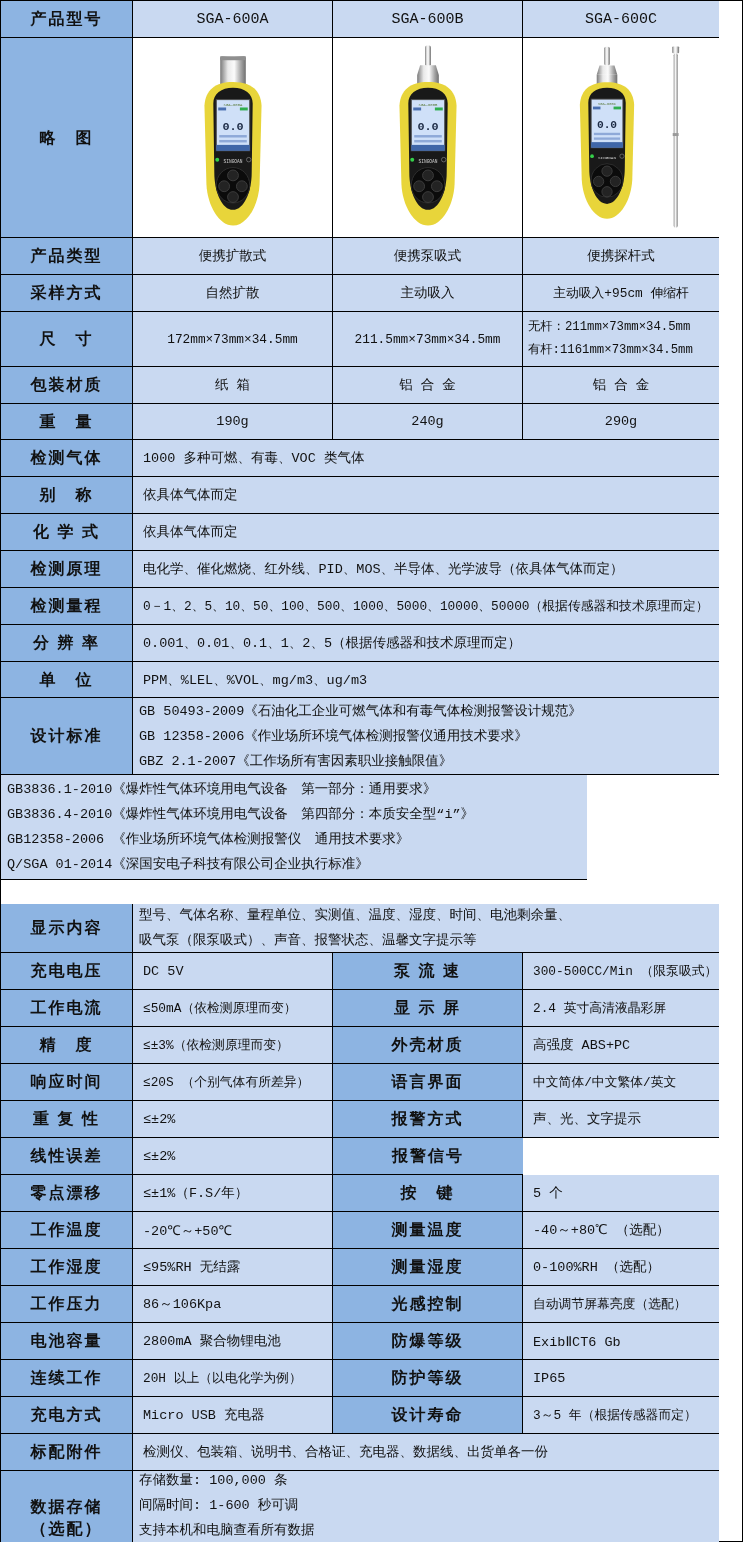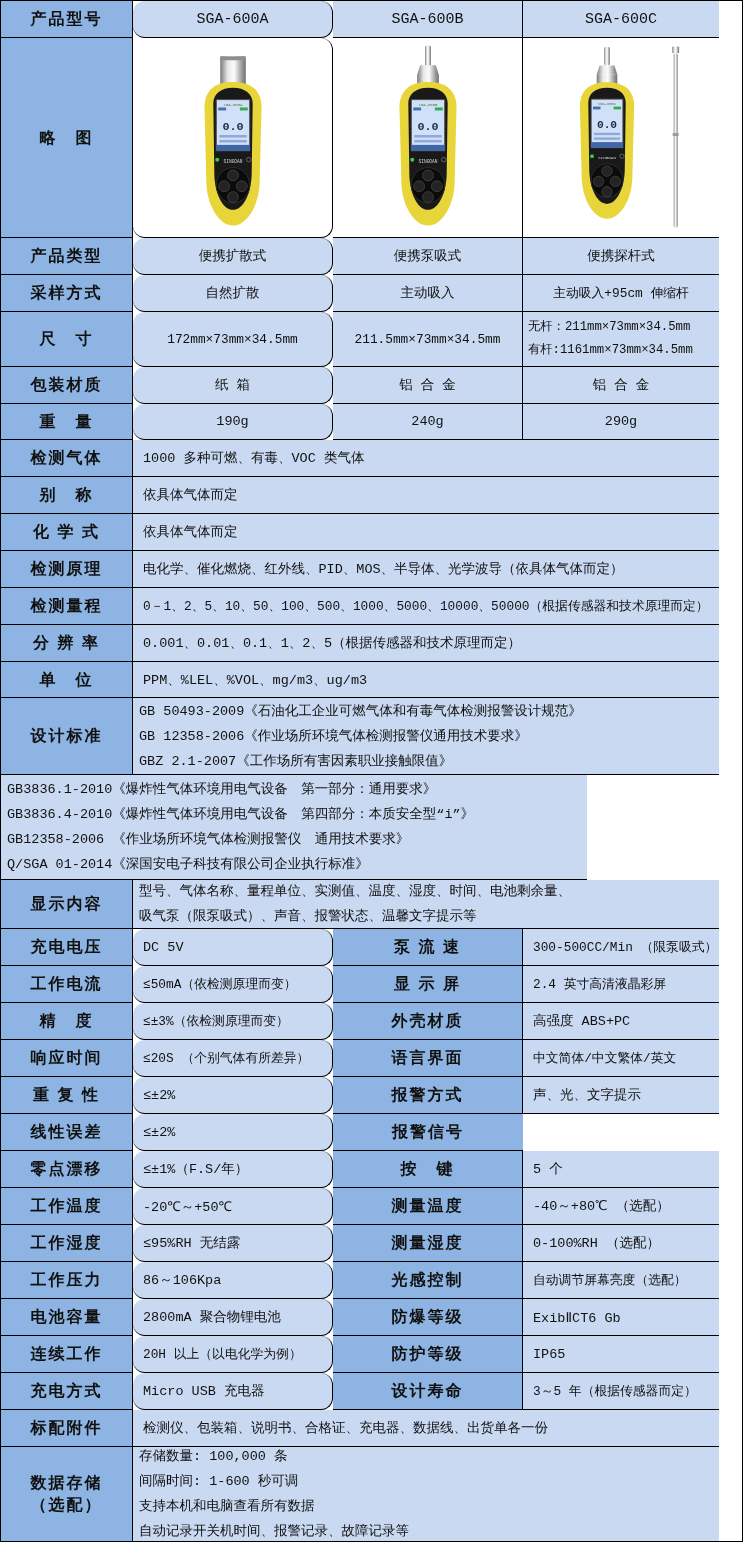--- a/index.html
+++ b/index.html
@@ -9,23 +9,23 @@
     font-family:"Liberation Sans","DejaVu Sans",sans-serif;
     color:#111;display:flex;flex-direction:column;
   }
   .row{display:flex;flex:0 0 auto;}
   .c{
     box-sizing:border-box;border-right:1px solid #000;border-bottom:1px solid #000;
     display:flex;align-items:center;justify-content:center;overflow:hidden;
   }
   .row .c:last-child{border-right:none;}
   .row:last-child .c{border-bottom:none;text-align:right;}
-  .w0{width:132px;}.w1{width:200px;border-radius:12px;}.w2{width:190px;}.w3{width:196px;}
+  .w0{width:132px;}.w1{width:200px;}.w2{width:190px;}.w3{width:196px;}
   .wfull{width:586px;}
-  .h36{height:36px;}.h37{height:37px;}.h49{height:49px;}.h55{height:55px;}
+  .h36{height:36px;}.h37{height:37px;}.h49{height:49px;margin-top:24px;}.h55{height:55px;}
   .h77{height:77px;}.h94{height:94px;}.h105{height:105px;}.h200{height:200px;}
   .lab{
     background:#8DB4E2;font-weight:bold;font-size:16px;letter-spacing:2px;
     text-align:center;flex-direction:column;line-height:22px;
   }
   .val{
     background:#C9D9F1;
     font-family:"Liberation Mono","DejaVu Sans Mono",monospace;
     font-size:13.5px;text-align:center;
   }

